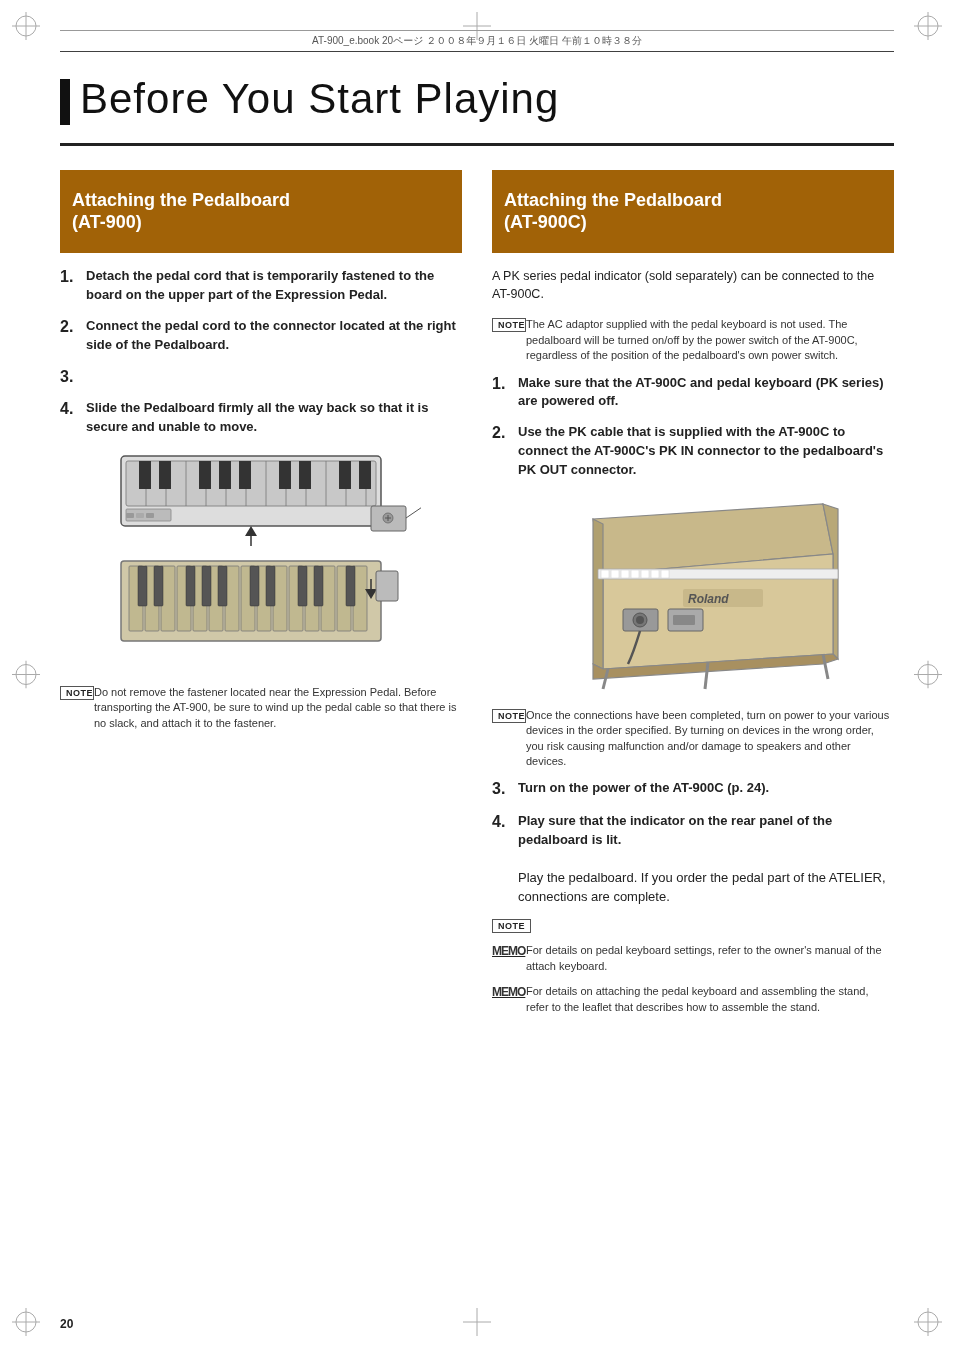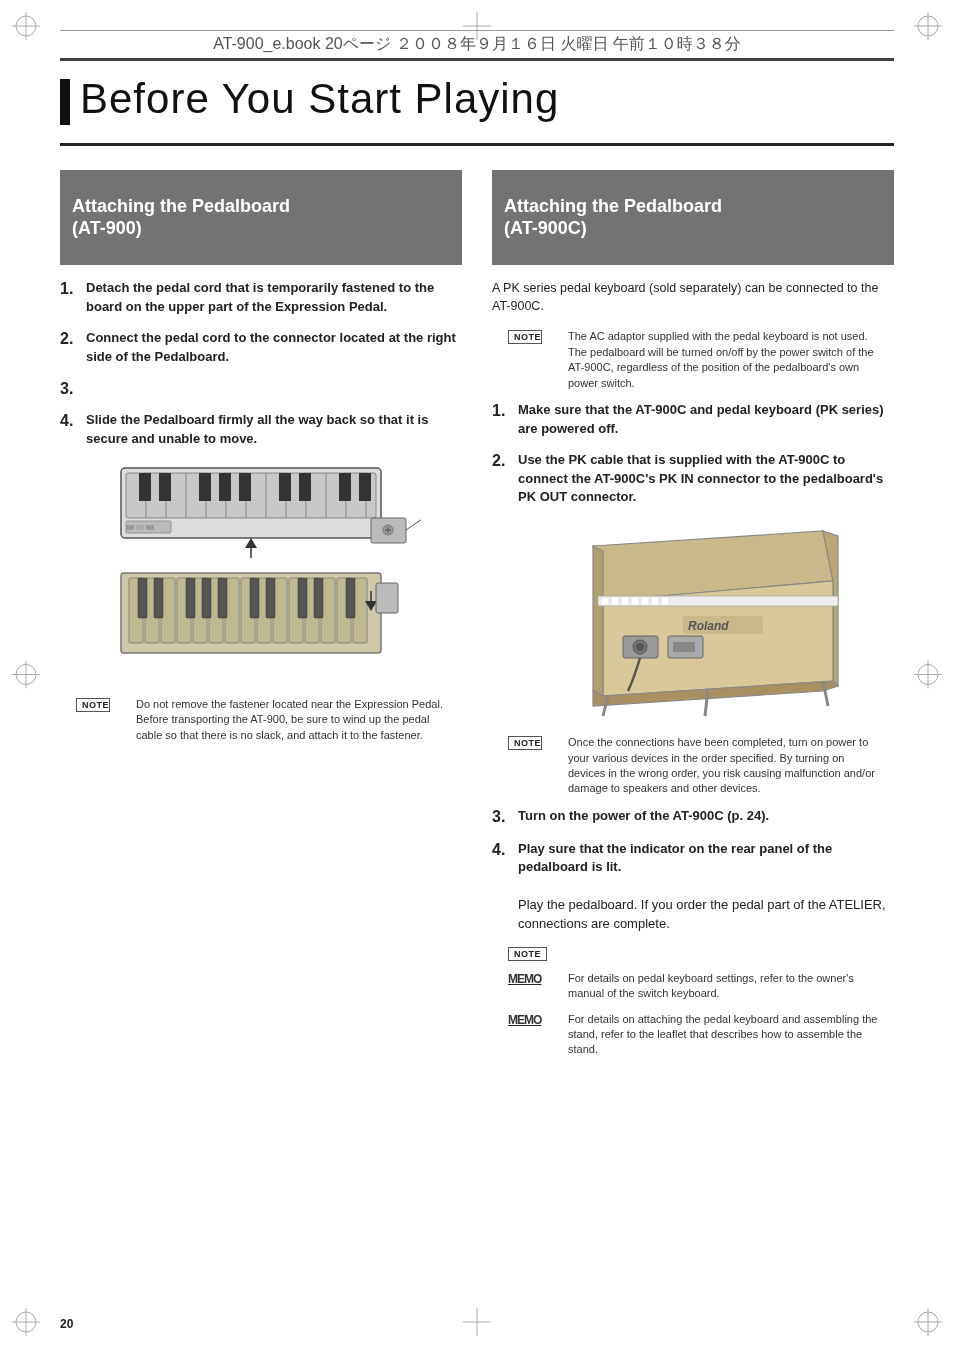--- a/index.html
+++ b/index.html
@@ -14,24 +14,24 @@
     }
 
     
     .top-bar {
       position: absolute;
       top: 30px;
       left: 60px;
       right: 60px;
       display: flex;
       align-items: center;
-      font-size: 16px;
+      font-size: 10px;
       color: #555;
       border-top: 1px solid #999;
-      border-bottom: 3px solid #404040;
+      border-bottom: 1px solid #404040;
       padding: 3px 0;
     }
     .top-bar-text {
       flex: 1;
       text-align: center;
     }
 
     
     .page-title-container {
       position: absolute;
@@ -69,23 +69,23 @@
     }
     .left-col {
       flex: 1;
     }
     .right-col {
       flex: 1;
     }
 
     
     .section-header {
-      background: #737373;
+      background: #a16207;
       color: #fff;
-      padding: 26px 12px;
+      padding: 20px 12px;
       font-size: 18px;
       font-weight: bold;
       margin-bottom: 14px;
       line-height: 1.2;
     }
 
     
     .step {
       display: flex;
       gap: 6px;
@@ -103,22 +103,22 @@
       line-height: 1.45;
       flex: 1;
     }
     .step-text strong {
       font-weight: bold;
     }
 
     
     .note-box {
       display: flex;
-      gap: 26px;
-      margin: 10px 16px;
+      gap: 0;
+      margin: 10px 0;
       align-items: flex-start;
     }
     .note-label {
       border: 1.5px solid #555;
       padding: 1px 5px;
       font-size: 9px;
       font-weight: bold;
       letter-spacing: 0.5px;
       white-space: nowrap;
       min-width: 34px;
@@ -396,21 +396,21 @@
     </div>
   </div>
 
   <div class="right-col">
 
     <div class="section-header">
       <span style="white-space:pre-line;">Attaching the Pedalboard
 (AT-900C)</span>
     </div>
 
-    <p class="intro-text">A PK series pedal keyboard (sold separately) can be connected to the AT-900C.</p>
+    <p class="intro-text">A PK series pedal indicator (sold separately) can be connected to the AT-900C.</p>
 
     <div class="note-box">
       <div class="note-label">NOTE</div>
       <div class="note-text">The AC adaptor supplied with the pedal keyboard is not used. The pedalboard will be turned on/off by the power switch of the AT-900C, regardless of the position of the pedalboard's own power switch.</div>
     </div>
 
     <div class="step">
       <span class="step-num">1.</span>
       <span class="step-text"><strong>Make sure that the AT-900C and pedal keyboard (PK series) are powered off.</strong></span>
     </div>
@@ -482,21 +482,21 @@
     </div>
 
     <div class="note-box">
       <div class="note-label">NOTE</div>
     </div>
 
     <div class="note-box">
       <div class="memo-label">
         <span style="font-size:12px; font-weight:900; font-family:Arial; letter-spacing:-1px; color:#333;">MEMO</span>
       </div>
-      <div class="note-text">For details on pedal keyboard settings, refer to the owner's manual of the switch keyboard.</div>
+      <div class="note-text">For details on pedal keyboard settings, refer to the owner's manual of the attach keyboard.</div>
     </div>
 
     <div class="note-box">
       <div class="memo-label">
         <span style="font-size:12px; font-weight:900; font-family:Arial; letter-spacing:-1px; color:#333;">MEMO</span>
       </div>
       <div class="note-text">For details on attaching the pedal keyboard and assembling the stand, refer to the leaflet that describes how to assemble the stand.</div>
     </div>
   </div>
 </div>

